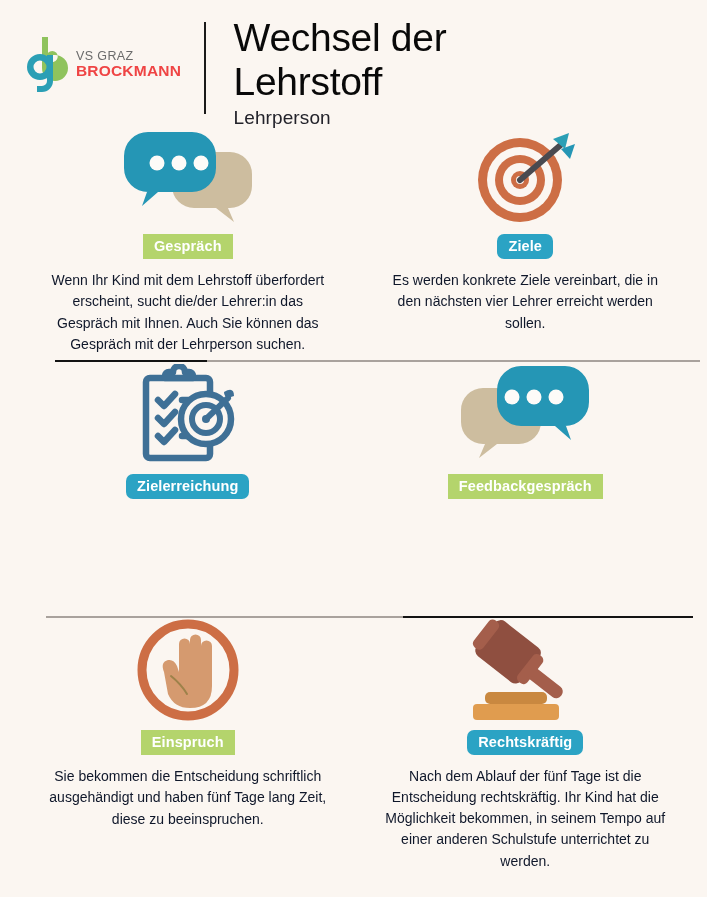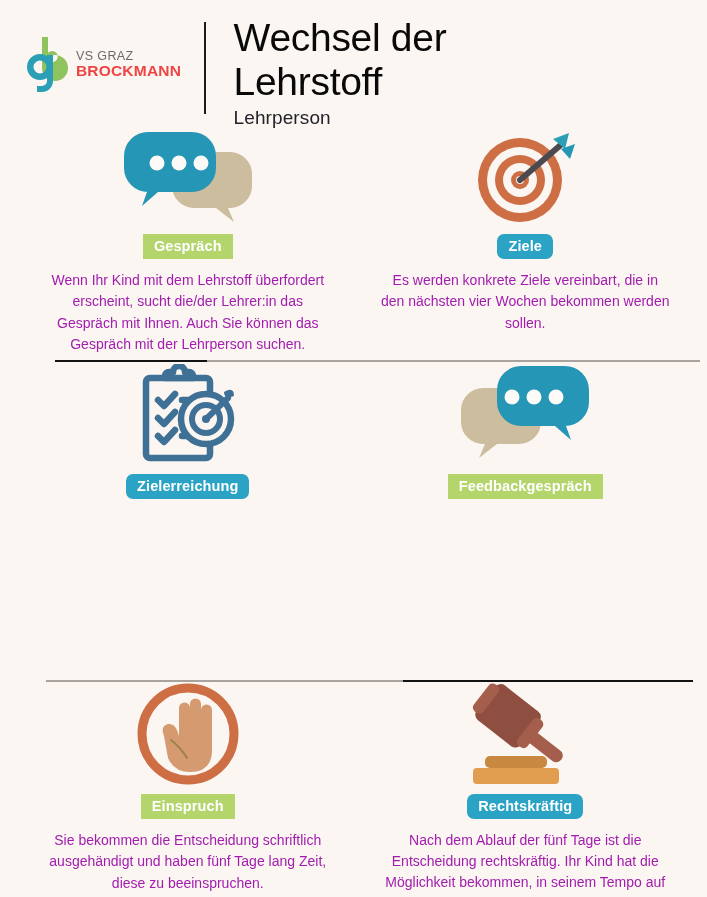--- a/index.html
+++ b/index.html
@@ -68,21 +68,21 @@
     letter-spacing: 0.1px;
   }
 
   
   .grid { padding: 0 0 0 0; }
   .row {
     display: flex;
     position: relative;
   }
   .row-1 { height: 232px; }
-  .row-2 { height: 320px; }
+  .row-2 { height: 256px; }
   .row-3 { height: 256px; }
 
   .card {
     width: 50%;
     display: flex;
     flex-direction: column;
     align-items: center;
     padding: 0 26px;
   }
   .card-left { padding-left: 42px; padding-right: 20px; }
@@ -105,21 +105,21 @@
     letter-spacing: 0.1px;
     margin-top: 6px;
     line-height: 1.25;
   }
   .badge-green { background: #b4d46c; }
   .badge-teal  { background: #2ba3c4; border-radius: 7px; }
 
   .card-text {
     font-size: 14px;
     line-height: 1.52;
-    color: #a21caf;
+    color: #0f172a;
     text-align: center;
     padding-top: 11px;
     max-width: 290px;
   }
 
   
   .divider {
     position: absolute;
     height: 2px;
     left: 0;
@@ -198,21 +198,21 @@
           <circle cx="45" cy="50" r="9" fill="#cd6e45"></circle>
           <circle cx="45" cy="50" r="4" fill="#fbf6f1"></circle>
 
           <line x1="45" y1="50" x2="88" y2="13" stroke="#4a4a50" stroke-width="6" stroke-linecap="round"></line>
 
           <path d="M78 9 l16 -6 l-4 16 z" fill="#2b9fb5"></path>
           <path d="M86 19 l14 -5 l-5 15 z" fill="#2596b5"></path>
         </svg>
       </div>
       <div class="badge badge-teal">Ziele</div>
-      <div class="card-text">Es werden konkrete Ziele vereinbart, die in den nächsten vier Wochen bekommen werden sollen.</div>
+      <div class="card-text">Es werden konkrete Ziele vereinbart, die in den nächsten vier Lehrer erreicht werden sollen.</div>
     </div>
   </div>
 
   <div class="row row-2">
     <div class="divider divider-1">
       <span class="div-dark d1-a"></span>
       <span class="div-light d1-b"></span>
       <span class="div-light d1-c"></span>
     </div>
 

